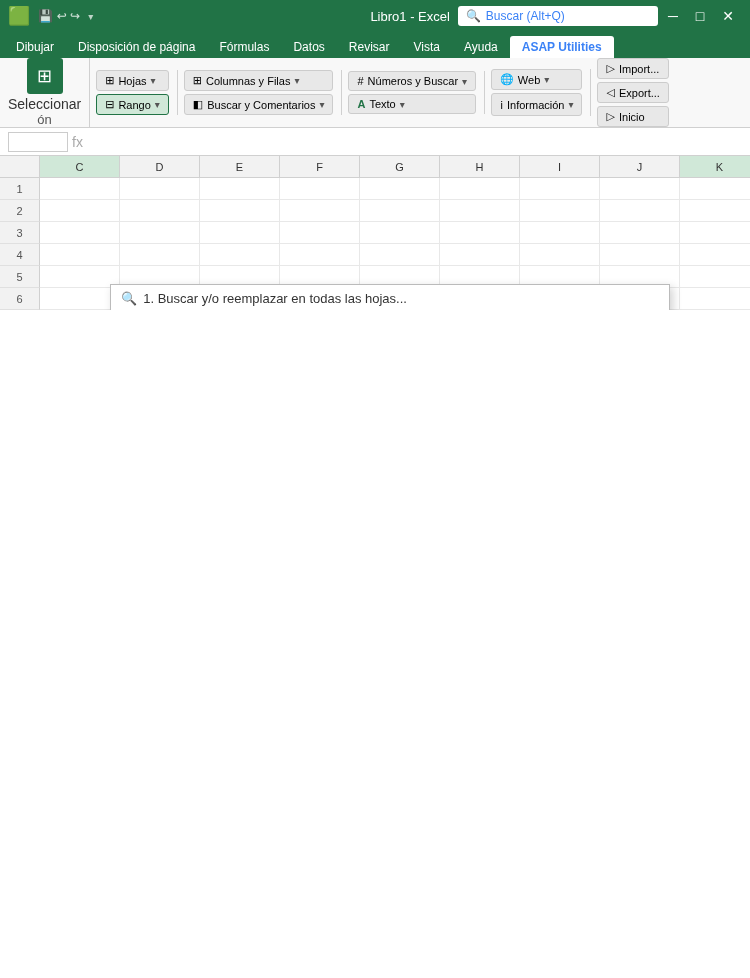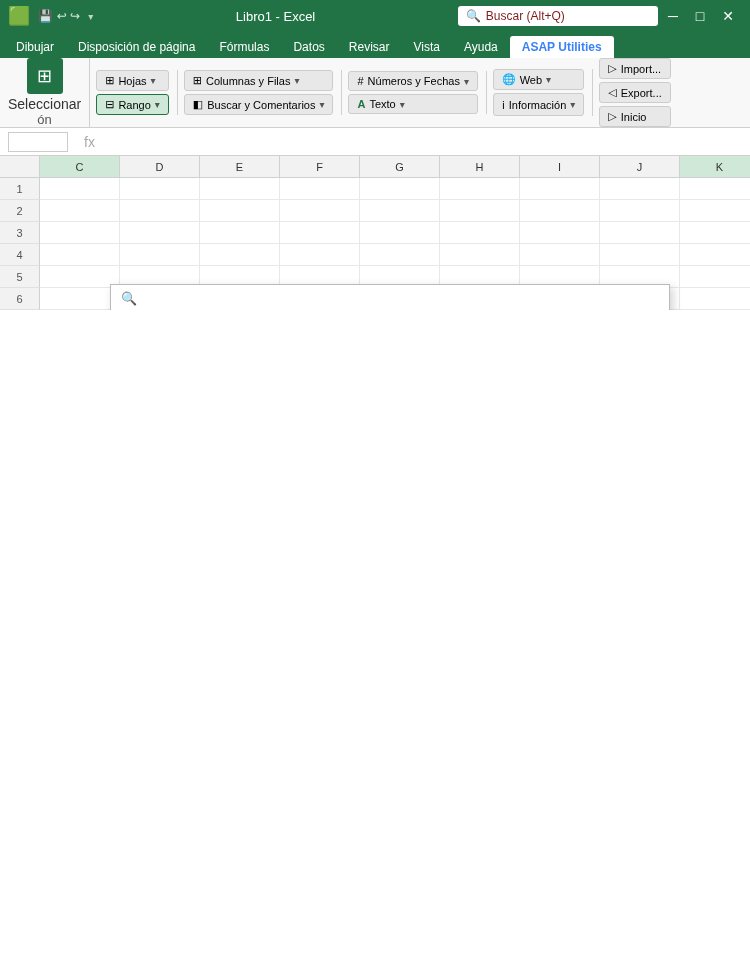--- a/index.html
+++ b/index.html
@@ -68,21 +68,21 @@
     }
 
     
     .formula-bar {
       background: #fff;
       border-bottom: 1px solid #d0d0d0;
       height: 28px;
       display: flex;
       align-items: center;
       padding: 0 8px;
-      gap: 16px;
+      gap: 4px;
       font-size: 12px;
     }
     .name-box {
       border: 1px solid #ccc;
       width: 60px;
       padding: 2px 4px;
       font-size: 12px;
     }
     .formula-divider { color: #aaa; font-size: 14px; }
     .col-header-row {
@@ -149,34 +149,34 @@
       font-size: 13px;
       color: #555;
       flex: 1;
     }
 
     .chevron { font-size: 10px; color: #555; }
 
     .title-bar-right {
       display: flex; align-items: center; gap: 2px; margin-left: auto;
     }
-    .wb-title { flex: 1; text-align: center; font-size: 13px; color: white; }
+    .wb-title { flex: 1; text-align: right; font-size: 13px; color: white; }
   </style>
 </head>
 <body>
 
 <div class="title-bar">
   <span style="font-size:18px;">🟩</span>
   <span style="font-size:12px; opacity:0.8;">💾 ↩ ↪</span>
   <span style="font-size:10px; opacity:0.7;">▾</span>
   <span class="wb-title">Libro1 - Excel</span>
   <div class="title-bar-right">
     <div style="background:white;border-radius:3px;display:flex;align-items:center;padding:3px 8px;gap:5px;width:200px;">
       <span style="color:#555;font-size:12px;">🔍</span>
-      <span style="color:#7f1d1d;font-size:12px;">Buscar (Alt+Q)</span>
+      <span style="color:#3b82f6;font-size:12px;">Buscar (Alt+Q)</span>
     </div>
     <button class="title-bar-btn">─</button>
     <button class="title-bar-btn">□</button>
     <button class="title-bar-btn">✕</button>
   </div>
 </div>
 
 <div class="ribbon-tabs">
   <button class="ribbon-tab">Dibujar</button>
   <button class="ribbon-tab">Disposición de página</button>
@@ -220,21 +220,21 @@
     <button class="ribbon-btn">
       <span>◧</span>
       <span>Buscar y Comentarios</span>
       <span class="chevron">▾</span>
     </button>
   </div>
 
   <div style="display:flex;flex-direction:column;gap:3px;padding-right:8px;border-right:1px solid #d0d0d0;">
     <button class="ribbon-btn">
       <span>#</span>
-      <span>Números y Fechas</span>
+      <span>Números y Buscar</span>
       <span class="chevron">▾</span>
     </button>
     <button class="ribbon-btn">
       <span style="font-weight:bold;color:#217346;">A</span>
       <span>Texto</span>
       <span class="chevron">▾</span>
     </button>
   </div>
 
   <div style="display:flex;flex-direction:column;gap:3px;padding-right:8px;border-right:1px solid #d0d0d0;">
@@ -358,16 +358,17 @@
         <div class="ss-cell"></div>
         <div class="ss-cell"></div>
         <div class="ss-cell"></div>
       </div>
   </div>
 
   <div class="dropdown-overlay">
 
     <div class="dropdown-search">
       <span class="dropdown-search-icon">🔍</span>
+      <span class="dropdown-search-input" style="font-size:13px;color:#333;">1. Buscar y/o reemplazar en todas las hojas...</span>
     </div>
 
   </div>
 </div>
 
 </body></html>

